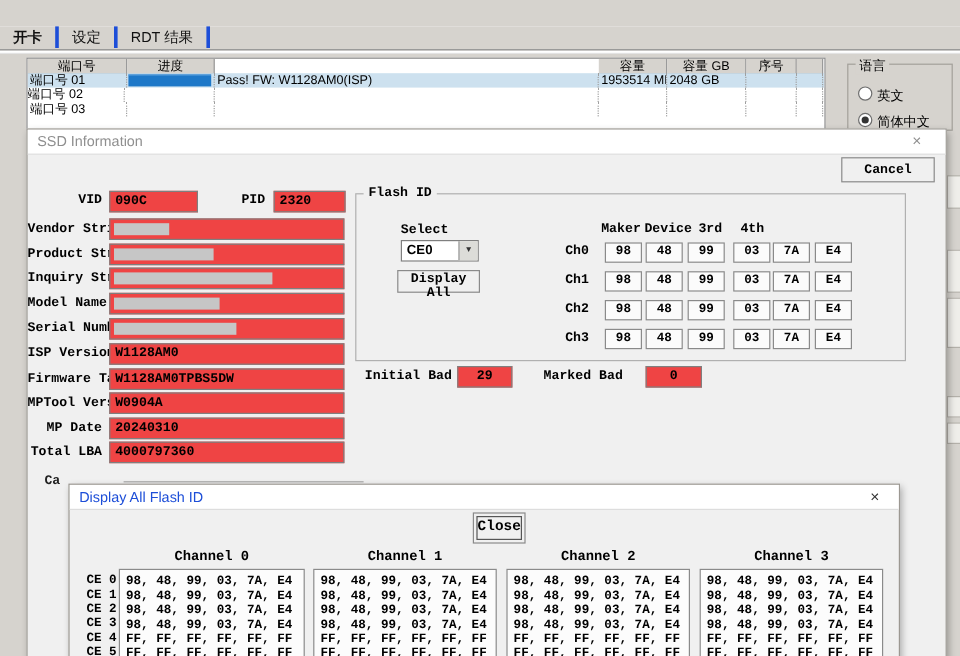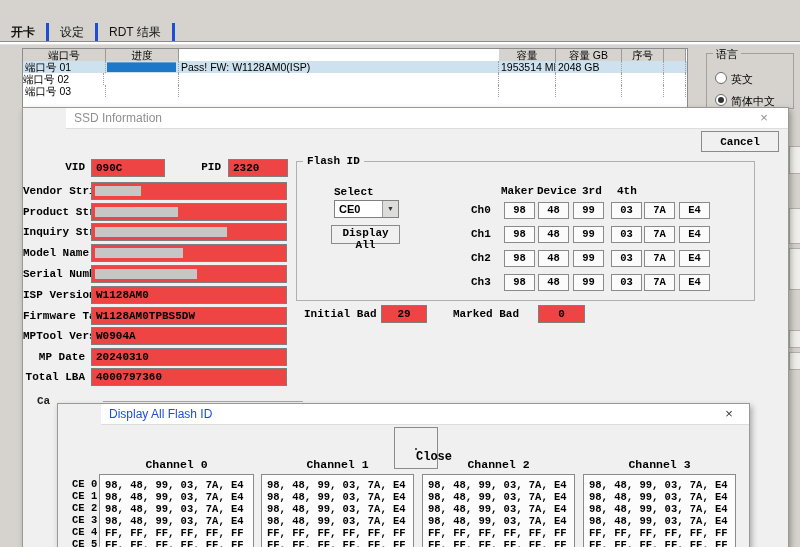--- a/index.html
+++ b/index.html
@@ -34,21 +34,21 @@
   .groupbox{border:1px solid #a3a09a;}
   .grouplabel{position:absolute;top:-7px;left:6px;background:#d6d3ce;padding:0 3px;font-size:11px;}
   .radio{position:absolute;width:10px;height:10px;border:1px solid #6d6d6d;border-radius:50%;background:#fff;}
   .radio.on::after{content:"";position:absolute;left:2px;top:2px;width:6px;height:6px;border-radius:50%;background:#333;}
   .radiolabel{position:absolute;font-size:11px;color:#000;}
   .ghostbtn{position:absolute;background:#efeeea;border:1px solid #b4b1aa;}
 
   
   .dialog{position:absolute;background:#f0f0f0;border:1px solid #9c9892;
           box-shadow:2px 3px 6px rgba(0,0,0,.30);overflow:hidden;}
-  .dlg-title{position:absolute;left:0;top:0;right:0;height:20px;background:#fff;border-bottom:1px solid #ddd;margin-left:43px;}
+  .dlg-title{position:absolute;left:0;top:0;right:0;height:20px;background:#fff;border-bottom:1px solid #ddd;}
   .dlg-title-text{position:absolute;left:8px;top:3px;font-size:12px;white-space:nowrap;}
   .dlg-x{position:absolute;top:0;width:32px;height:20px;text-align:center;line-height:20px;font-size:13px;}
   .btn{position:absolute;background:#f0f0f0;border:1px solid #8a8a8a;text-align:center;color:#000;}
   .field-label{position:absolute;font-size:11px;font-weight:bold;color:#000;text-align:right;white-space:nowrap;}
   .field-box{position:absolute;height:16px;background:#ef4444;border:1px solid #7f7f7f;
              font-size:11px;font-weight:bold;line-height:16px;padding-left:4px;white-space:nowrap;overflow:hidden;}
   .redact{position:absolute;left:3px;top:3px;height:10px;background:#c6c6c6;}
   .hexbox{position:absolute;width:29px;height:15px;background:#fbfbfb;border:1px solid #8a8a8a;
           font-size:10.5px;font-weight:bold;text-align:center;line-height:15px;}
   .colhead{position:absolute;font-size:11px;font-weight:bold;}
@@ -61,21 +61,21 @@
   #ce-select .dd{position:absolute;right:0;top:0;width:15px;height:16px;background:#dcdcd8;
                  border-left:1px solid #9a9a9a;text-align:center;font-size:7px;line-height:16px;color:#333;}
   
   .chan-header{position:absolute;top:54px;font-size:11.5px;font-weight:bold;text-align:center;}
   .chan-box{position:absolute;top:70px;height:80px;background:#fcfcfc;border:1px solid #8a8a8a;
             padding:5px 0 0 5px;box-sizing:border-box;}
   .chan-row{font-size:10.5px;font-weight:bold;line-height:11.9px;white-space:nowrap;}
   .ce-col{position:absolute;left:14px;top:75px;}
   .ce-row{font-size:10.5px;font-weight:bold;line-height:11.9px;}
   #close-outer{position:absolute;left:336px;top:23px;width:44px;height:26px;border:1px solid #8a8a8a;
-               background:#f0f0f0;box-sizing:border-box;padding:20px;}
+               background:#f0f0f0;box-sizing:border-box;padding:2px;}
   #close-inner{width:100%;height:100%;border:1px solid #555;box-sizing:border-box;text-align:center;
                font-size:12px;line-height:17px;background:#f0f0f0;}
 </style>
 </head>
 <body>
 
 <div id="stage">
 
   <div class="abs" id="titlebar">
     <span id="app-icon"></span>

